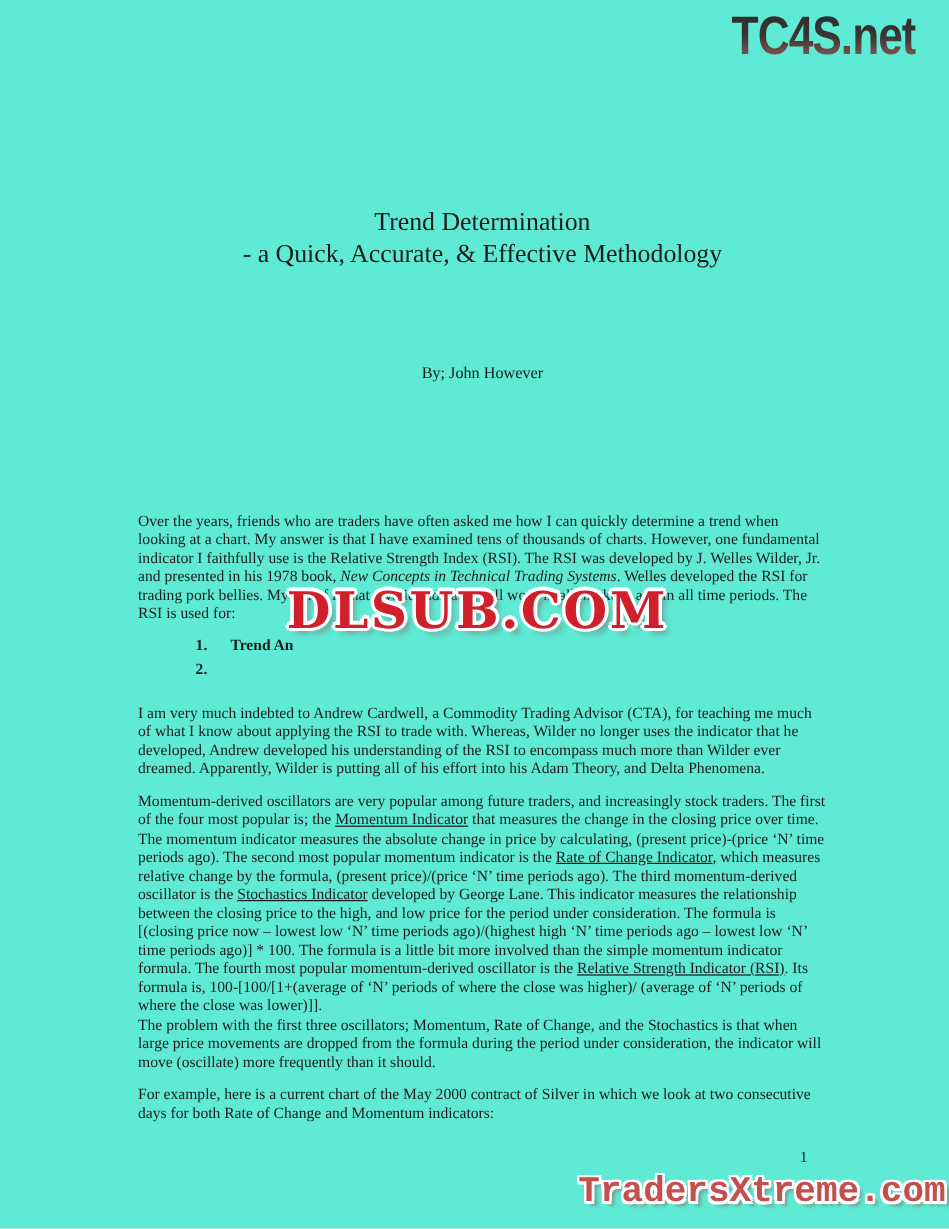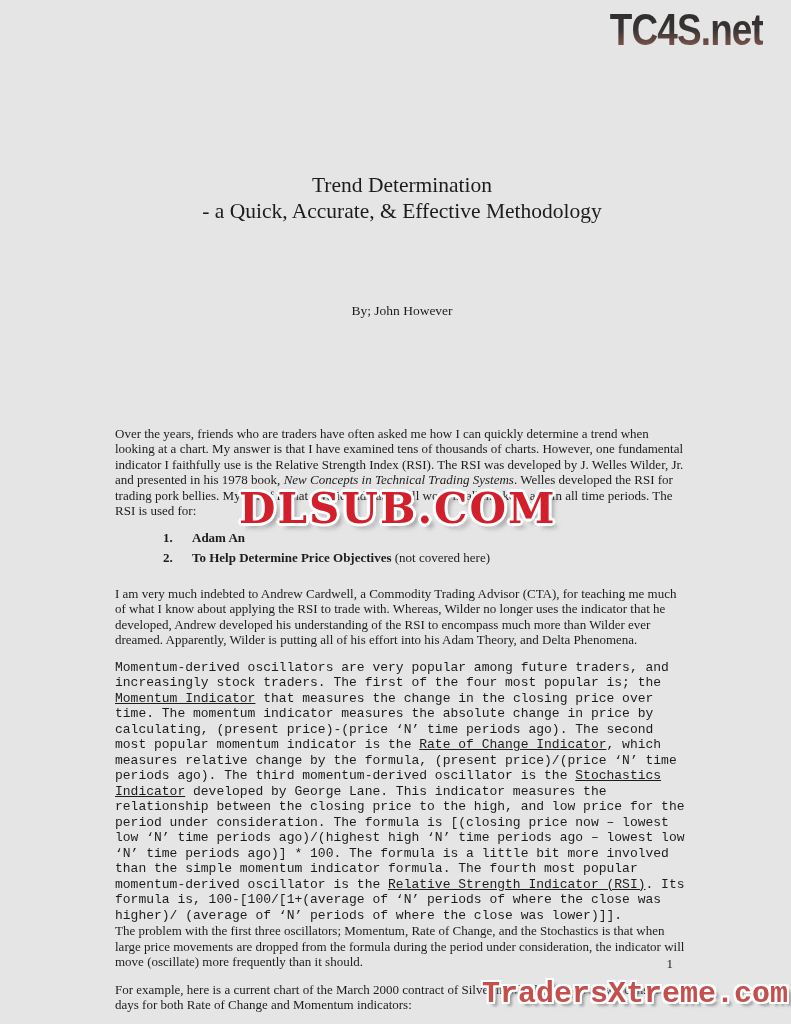--- a/index.html
+++ b/index.html
@@ -1,20 +1,20 @@
 <!DOCTYPE html>
 <html style="--body-text: #1c1c1c; --watermark-red: #d1202c; --footer-logo-red: #c4504e; --tc4s-dark: #2c2c2c; --tc4s-red: #9c6a5e;"><head>
 <meta charset="utf-8">
 <style>
   * { margin:0; padding:0; box-sizing:border-box; }
   html, body { background:#ffffff; }
   .page {
     position:relative;
     width:791px; height:1024px;
-    background:#e5e5e5;
+    background:#5eead4;
     overflow:hidden;
     font-family:"Liberation Serif", serif;
     color:var(--body-text, #1c1c1c);
   }
 
   
   .tc4s-logo {
     position:absolute; top:4px; right:28px;
     font-family:"Liberation Sans", sans-serif;
     font-weight:bold; font-size:45px; letter-spacing:-1px;
@@ -33,21 +33,21 @@
   }
   .doc-title {
     margin-top:172px; text-align:center;
     font-size:21.5px; line-height:26px; font-weight:normal;
   }
   .byline { margin-top:79px; text-align:center; font-size:13.5px; }
 
   .para { text-align:left; }
   .p1 { margin-top:107px; }
   .p2 { margin-top:18px; }
-  .p3 { margin-top:12px;font-family:Liberation Mono, monospace; }
+  .p3 { margin-top:12px; }
   .p4 { }
   .p5 { margin-top:12px; }
   .para .u { text-decoration:underline; }
   .para .it { font-style:italic; }
 
   
   .num-list { margin-top:9px; }
   .num-item { display:flex; line-height:20px; }
   .num-item .num { width:77px; padding-left:48px; font-weight:bold; flex:0 0 auto; }
   .num-item .b { font-weight:bold; }
@@ -95,35 +95,34 @@
       <div>- a Quick, Accurate, &amp; Effective Methodology</div>
     </div>
 
     <div class="byline">By; John However</div>
 
     <p class="para p1"><span>Over the years, friends who are traders have often asked me how I can quickly determine a trend when looking at a chart. My answer is that I have examined tens of thousands of charts. However, one fundamental indicator I faithfully use is the Relative Strength Index (RSI). The RSI was developed by J. Welles Wilder, Jr. and presented in his 1978 book, </span><span class="it">New Concepts in Technical Trading Systems</span><span>. Welles developed the RSI for trading pork bellies. My belief is that a valid indicator will work in all markets, and in all time periods.  The RSI is used for:</span></p>
 
     <div class="num-list">
       <div class="num-item">
         <span class="num">1.</span>
-        <span class="b">Adam An</span>
+        <span class="b">Trend An</span>
       </div>
       <div class="num-item">
         <span class="num">2.</span>
-        <span><span class="b">To Help Determine Price Objectives</span><span> (not covered here)</span></span>
       </div>
     </div>
 
     <p class="para p2">I am very much indebted to Andrew Cardwell, a Commodity Trading Advisor (CTA), for teaching me much of what I know about applying the RSI to trade with. Whereas, Wilder no longer uses the indicator that he developed, Andrew developed his understanding of the RSI to encompass much more than Wilder ever dreamed. Apparently, Wilder is putting all of his effort into his Adam Theory, and Delta Phenomena.</p>
 
     <p class="para p3"><span>Momentum-derived oscillators are very popular among future traders, and increasingly stock traders. The first of the four most popular is; the </span><span class="u">Momentum Indicator</span><span> that measures the change in the closing price over time. The momentum indicator measures the absolute change in price by calculating,  (present price)-(price ‘N’ time periods ago). The second most popular momentum indicator is the </span><span class="u">Rate of Change Indicator</span><span>, which measures relative change by the formula, (present price)/(price ‘N’ time periods ago). The third momentum-derived oscillator is the </span><span class="u">Stochastics Indicator</span><span> developed by George Lane. This indicator measures the relationship between the closing price to the high, and low price for the period under consideration. The formula is [(closing price now – lowest low ‘N’ time periods ago)/(highest high ‘N’ time periods ago – lowest low ‘N’ time periods ago)] * 100. The formula is a little bit more involved than the simple momentum indicator formula. The fourth most popular momentum-derived oscillator is the </span><span class="u">Relative Strength Indicator (RSI)</span><span>. Its formula is, 100-[100/[1+(average of ‘N’ periods of where the close was higher)/ (average of ‘N’ periods of where the close was lower)]].</span></p>
 
     <p class="para p4">The problem with the first three oscillators; Momentum, Rate of Change, and the Stochastics is that when large price movements are dropped from the formula during the period under consideration, the indicator will move (oscillate) more frequently than it should.</p>
 
-    <p class="para p5">For example, here is a current chart of the March 2000 contract of Silver in which we look at two consecutive days for both Rate of Change and Momentum indicators:</p>
+    <p class="para p5">For example, here is a current chart of the May 2000 contract of Silver in which we look at two consecutive days for both Rate of Change and Momentum indicators:</p>
 
   </div>
 
   <div class="watermark">DLSUB.COM</div>
 
   <div class="page-number">1</div>
 
   <div class="txtreme-logo">TradersXtreme.com</div>
 
 </div>

